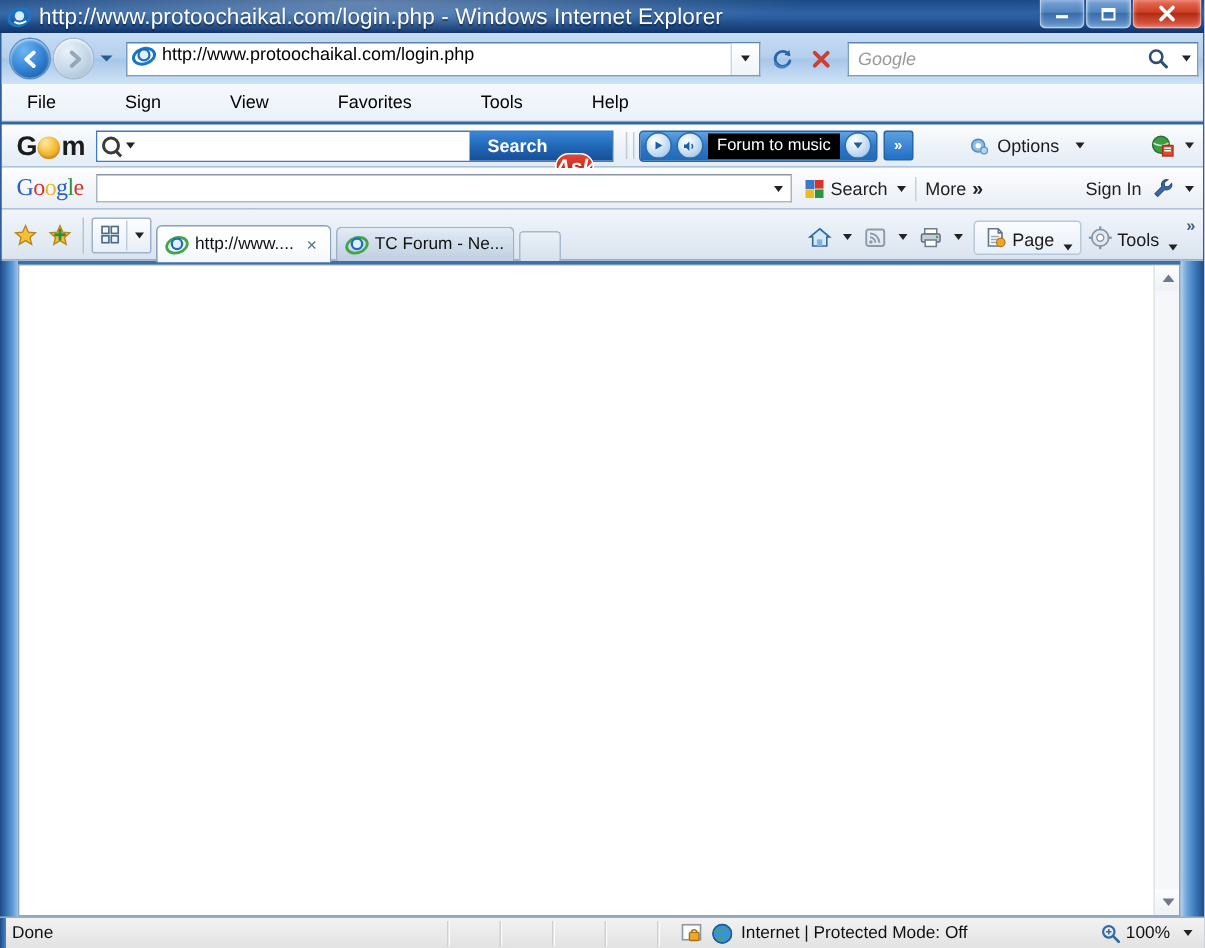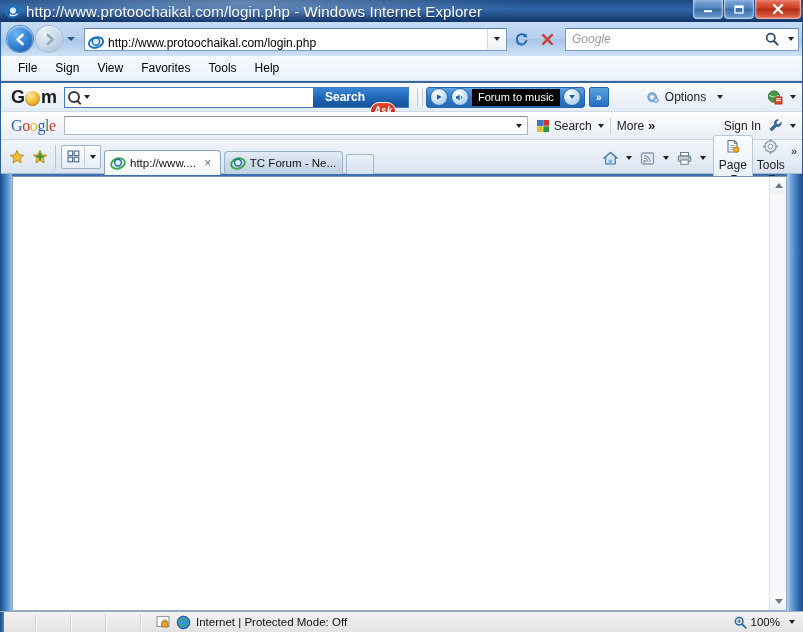--- a/index.html
+++ b/index.html
@@ -119,21 +119,21 @@
 
   #urlbox {
     margin-left: 6px;
     height: 23px;
     flex: 0 0 auto;
     width: 423px;
     background: #ffffff;
     border: 1px solid #7a9cc0;
     border-top-color: #5e84ab;
     display: flex;
-    align-items: flex-end;
+    align-items: flex-start;
     box-sizing: border-box;
     position: relative;
   }
   #urlbox .ie-fav {
     width: 16px; height: 16px; margin-left: 3px; margin-right: 4px;
     flex: 0 0 auto;
   }
   #url-text {
     font-size: 12px;
     color: #000;
@@ -176,20 +176,21 @@
 
   
   #menubar {
     position: absolute;
     left: 1px; top: 56px;
     width: 801px; height: 25px;
     background: linear-gradient(to bottom, #f6f9fd 0%, #eaf1f9 100%);
     border-bottom: 1px solid #d4dfea;
     display: flex; align-items: center;
     box-sizing: border-box;
+    gap: 28px;
   }
   .menu-item {
     font-size: 12px;
     color: #000;
     padding: 3px 9px;
     white-space: nowrap;
   }
   .menu-item:first-child { margin-left: 8px; }
 
   
@@ -260,21 +261,21 @@
     color: #fff;
     font-weight: bold;
     font-size: 12px;
     gap: 5px;
   }
   .ask-badge {
     display: inline-flex; align-items: center; justify-content: center;
     width: 24px; height: 16px;
     border-radius: 9px;
     background: linear-gradient(to bottom, #e8452f, #b31a10);
-    color: #fff; font-size: 10px; font-style: italic; font-weight: bold;
+    color: #fff; font-size: 14px; font-style: italic; font-weight: bold;
     border: 1px solid #fff;
     margin-top: 27px;
   }
   .grip {
     width: 6px; height: 18px;
     flex: 0 0 auto;
     margin: 0 3px;
     background-image: linear-gradient(to right, #b9c6d4 1px, transparent 1px, transparent 3px, #ffffff 3px, #ffffff 4px, transparent 4px);
     background-size: 5px 100%;
     opacity: 0.85;
@@ -485,27 +486,26 @@
   }
   #cmdbar {
     margin-left: auto;
     display: flex; align-items: center;
     height: 30px;
     padding-right: 2px;
     gap: 0px;
     flex: 0 0 auto;
   }
   .cmd {
-    display: flex; align-items: center;
+    display: flex; align-items: flex-end;
     font-size: 12px;
     color: #1b1b1b;
     padding: 2px 3px;
     gap: 3px;
     white-space: nowrap;
-    flex-direction: column;
   }
   .cmd-ic { width: 17px; height: 17px; flex: 0 0 auto; }
   #cmd-chevrons {
     font-size: 11px; color: #3c5a78; font-weight: bold;
     align-self: flex-start;
     margin-top: 2px; margin-left: 2px; margin-right: 3px;
   }
 
   
   #viewport {
@@ -938,20 +938,21 @@
         <div class="sb-tri-up"></div>
       </div>
       <div class="sb-arrow bottom">
         <div class="sb-tri-down"></div>
       </div>
     </div>
   </div>
 
   <div id="statusbar">
     <div class="statusbar-leftedge"></div>
+    <div id="status-left">Done</div>
     <div class="stat-sep"></div>
     <div class="stat-cell"></div>
     <div class="stat-sep"></div>
     <div class="stat-cell"></div>
     <div class="stat-sep"></div>
     <div class="stat-cell"></div>
     <div class="stat-sep"></div>
     <div class="stat-cell"></div>
     <div class="stat-sep"></div>
 

